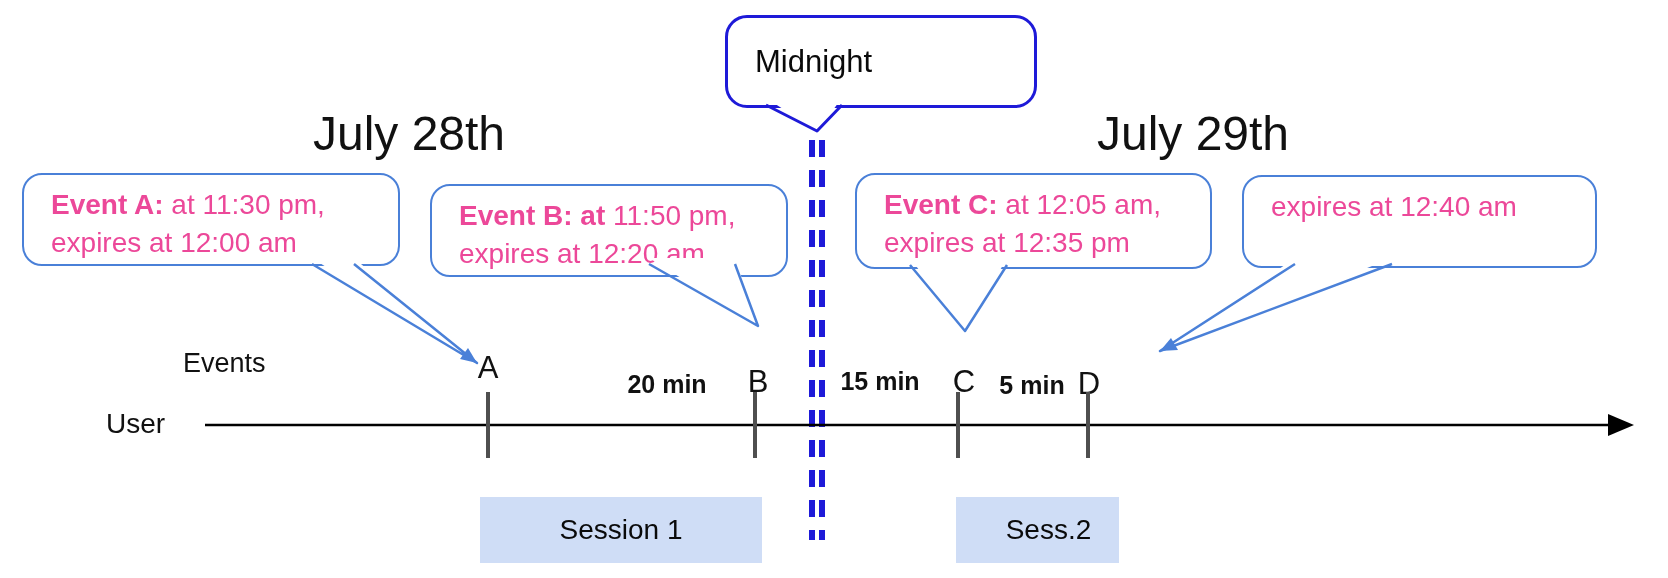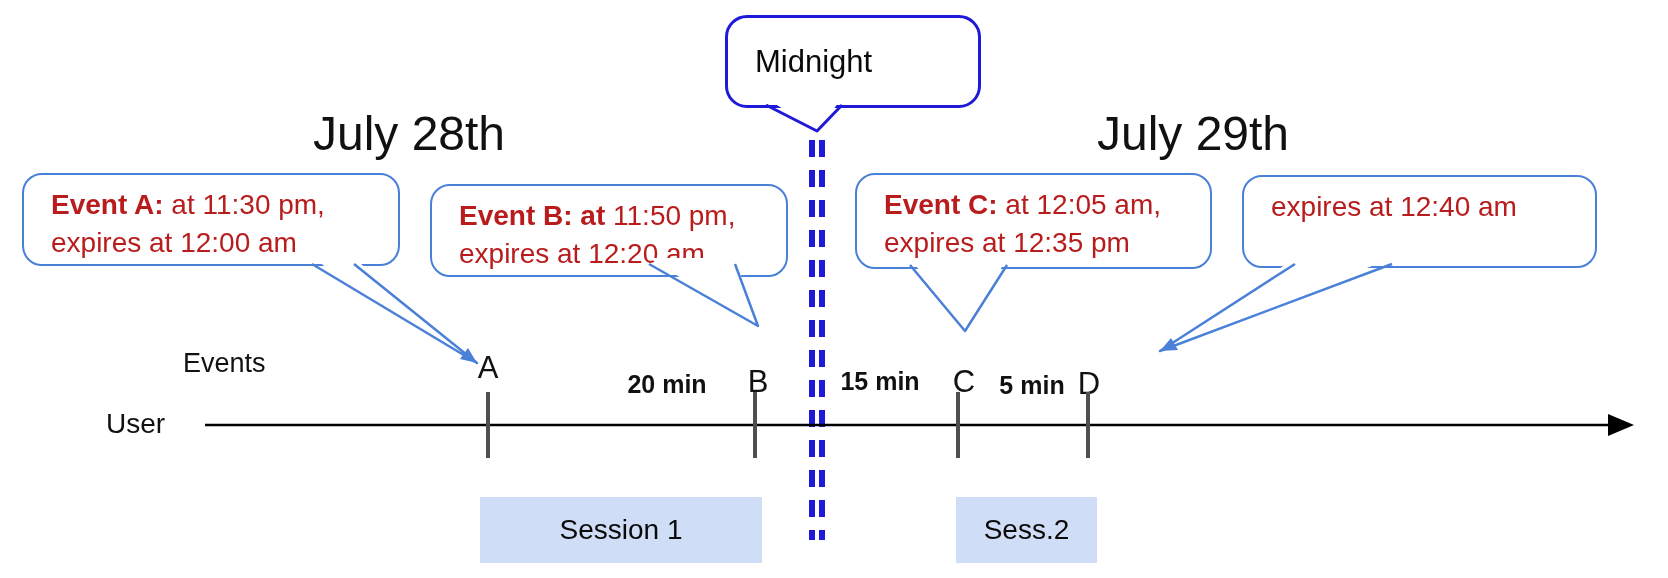--- a/index.html
+++ b/index.html
@@ -1,24 +1,24 @@
 <!DOCTYPE html>
 <html><head>
 <meta charset="utf-8">
 <style>
   html,body{margin:0;padding:0;background:#ffffff;}
   body{width:1668px;height:578px;font-family:"Liberation Sans","DejaVu Sans",sans-serif;}
   #canvas{position:relative;width:1668px;height:578px;overflow:hidden;background:#fff;}
   .abs{position:absolute;}
   .date-header{font-size:48px;color:#111;transform:translateX(-50%);white-space:nowrap;}
   .callout{position:absolute;background:#fff;border:2.5px solid #4a80d8;border-radius:20px;
-           box-sizing:border-box;padding:11px 10px 0 27px;font-size:28px;line-height:38px;color:#b91c1c;z-index:1;}
+           box-sizing:border-box;padding:11px 10px 0 27px;font-size:28px;line-height:38px;color:#ec4899;z-index:1;}
   .callout .b{font-weight:bold;}
   .pre{white-space:pre-wrap;}
-  #midnight-box{position:absolute;left:725px;top:15px;width:256px;height:93px;box-sizing:border-box;
+  #midnight-box{position:absolute;left:725px;top:15px;width:312px;height:93px;box-sizing:border-box;
            border:3px solid #1e1ad8;border-radius:22px;background:#fff;font-size:31px;color:#0a0a0a;
            display:flex;align-items:center;padding-left:27px;z-index:1;}
   .tick-label{font-size:31px;color:#111;transform:translateX(-50%);white-space:nowrap;}
   .interval-label{font-size:25px;color:#111;transform:translateX(-50%);white-space:nowrap;font-weight:bold;}
   #events-label{left:183px;top:348px;font-size:27px;color:#111;}
   #user-label{left:106px;top:408px;font-size:28px;color:#111;}
   .session{position:absolute;top:497px;height:66px;background:#cfddf6;display:flex;align-items:center;
            justify-content:center;font-size:28px;color:#0a0a0a;z-index:1;}
   #overlay{position:absolute;left:0;top:0;z-index:2;pointer-events:none;}
 </style>
@@ -58,21 +58,21 @@
   <div class="abs tick-label" style="left:964px;top:364px;">C</div>
   <div class="abs tick-label" style="left:1089px;top:366px;">D</div>
 
   <div class="abs interval-label" style="left:667px;top:370px;">20 min</div>
   <div class="abs interval-label" style="left:880px;top:367px;">15 min</div>
   <div class="abs interval-label" style="left:1032px;top:371px;">5 min</div>
 
   <div class="session" style="left:480px;width:282px;">
     <span>Session 1</span>
   </div>
-  <div class="session" style="left:956px;width:141px;">
+  <div class="session" style="left:956px;width:141px;padding-left:22px;">
     <span>Sess.2</span>
   </div>
 
   <svg id="overlay" width="1668" height="578" viewBox="0 0 1668 578">
 
     <g>
       <path d="M312,258 L477,363 L354,258 Z" fill="#ffffff"></path>
       <path d="M649,258 L758,326 L735,258 Z" fill="#ffffff"></path>
       <path d="M910,258 L965,331 L1007,258 Z" fill="#ffffff"></path>
       <path d="M1295,258 L1160,351 L1392,258 Z" fill="#ffffff"></path>

